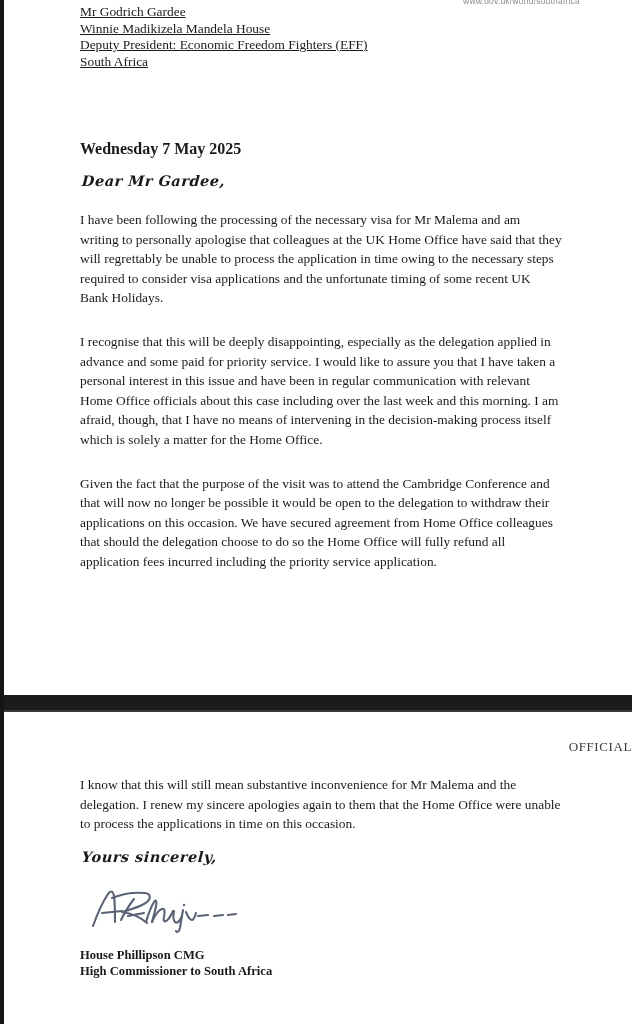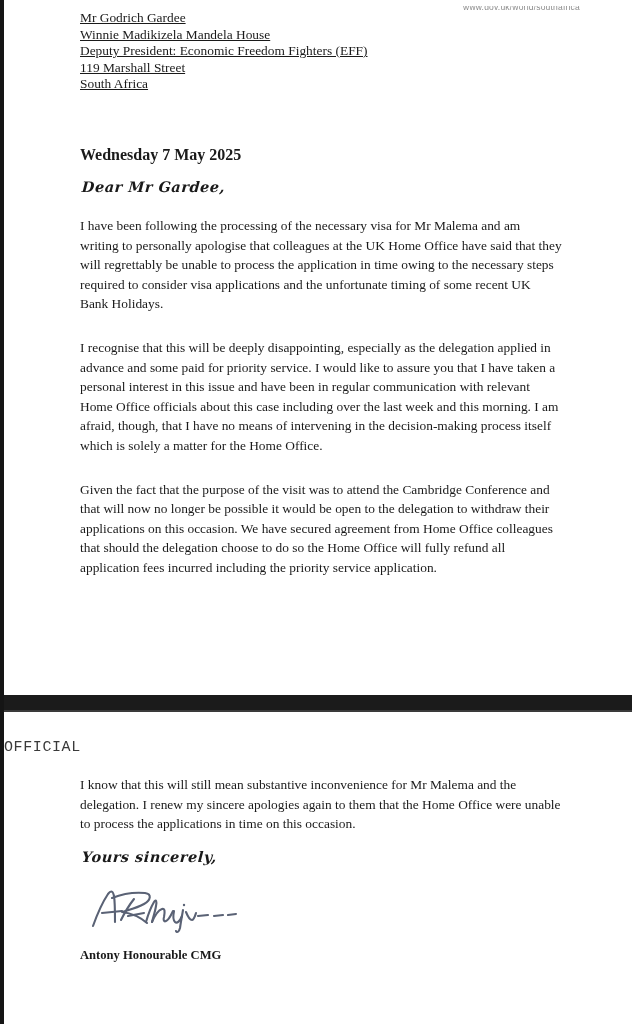--- a/index.html
+++ b/index.html
@@ -31,21 +31,21 @@
 
   
   .page {
     position: absolute;
     left: 4px;
     right: 0;
     background: #ffffff;
     overflow: hidden;
   }
   .page-one {
-    top: 6px;
+    top: 0;
     height: 803px;
   }
   .page-two {
     top: 712px;
     height: 312px;
   }
 
   
   .page-gap {
     position: absolute;
@@ -129,25 +129,24 @@
   .paras .body-para + .body-para {
     margin-top: 24px;
   }
 
   
   .official-mark {
     position: absolute;
     top: 27px;
     left: 0;
     width: 100%;
-    text-align: left;
-    font-size: 15px;
+    text-align: right;
+    font-size: 13px;
     letter-spacing: 0.6px;
     color: #3a3a3a;
-    font-family: Liberation Mono, monospace;
   }
 
   .paras-two {
     position: absolute;
     top: 63px;
     left: 76px;
     width: 482px;
   }
 
   .signoff {
@@ -193,21 +192,20 @@
 <div class="scan-edge-left"></div>
 
 <div class="page page-one">
 
   <div class="url-header">www.gov.uk/world/southafrica</div>
 
   <div class="addr-block">
     <div class="addr-line">Mr Godrich Gardee</div>
     <div class="addr-line">Winnie Madikizela Mandela House</div>
     <div class="addr-line">Deputy President: Economic Freedom Fighters (EFF)</div>
-    <div class="addr-line">119 Marshall Street</div>
     <div class="addr-line">South Africa</div>
   </div>
 
   <div class="date-line">Wednesday 7 May 2025</div>
 
   <div class="salutation">Dear Mr Gardee,</div>
 
   <div class="paras">
     <p class="body-para">I have been following the processing of the necessary visa for Mr Malema and am writing to personally apologise that colleagues at the UK Home Office have said that they will regrettably be unable to process the application in time owing to the necessary steps required to consider visa applications and the unfortunate timing of some recent UK Bank Holidays.</p>
     <p class="body-para">I recognise that this will be deeply disappointing, especially as the delegation applied in advance and some paid for priority service. I would like to assure you that I have taken a personal interest in this issue and have been in regular communication with relevant Home Office officials about this case including over the last week and this morning. I am afraid, though, that I have no means of intervening in the decision-making process itself which is solely a matter for the Home Office.</p>
@@ -241,16 +239,17 @@
       <path d="M93 28 C92 34 91 39 90 46 C89 50 87 51 86 49"></path>
       <circle cx="94" cy="23" r="1.2" fill="#5a6275" stroke="none"></circle>
       <path d="M96 30 C98 35 100 38 102 38 C104 38 105 34 106 31"></path>
       <path d="M108 34 L118 33"></path>
       <path d="M124 34 L133 33"></path>
       <path d="M138 33 L146 32"></path>
     </svg>
   </div>
 
   <div class="sig-name-block">
-    <div>Antony Honourable CMG</div>
+    <div>House Phillipson CMG</div>
+    <div>High Commissioner to South Africa</div>
   </div>
 
 </div>
 
 </body></html>

